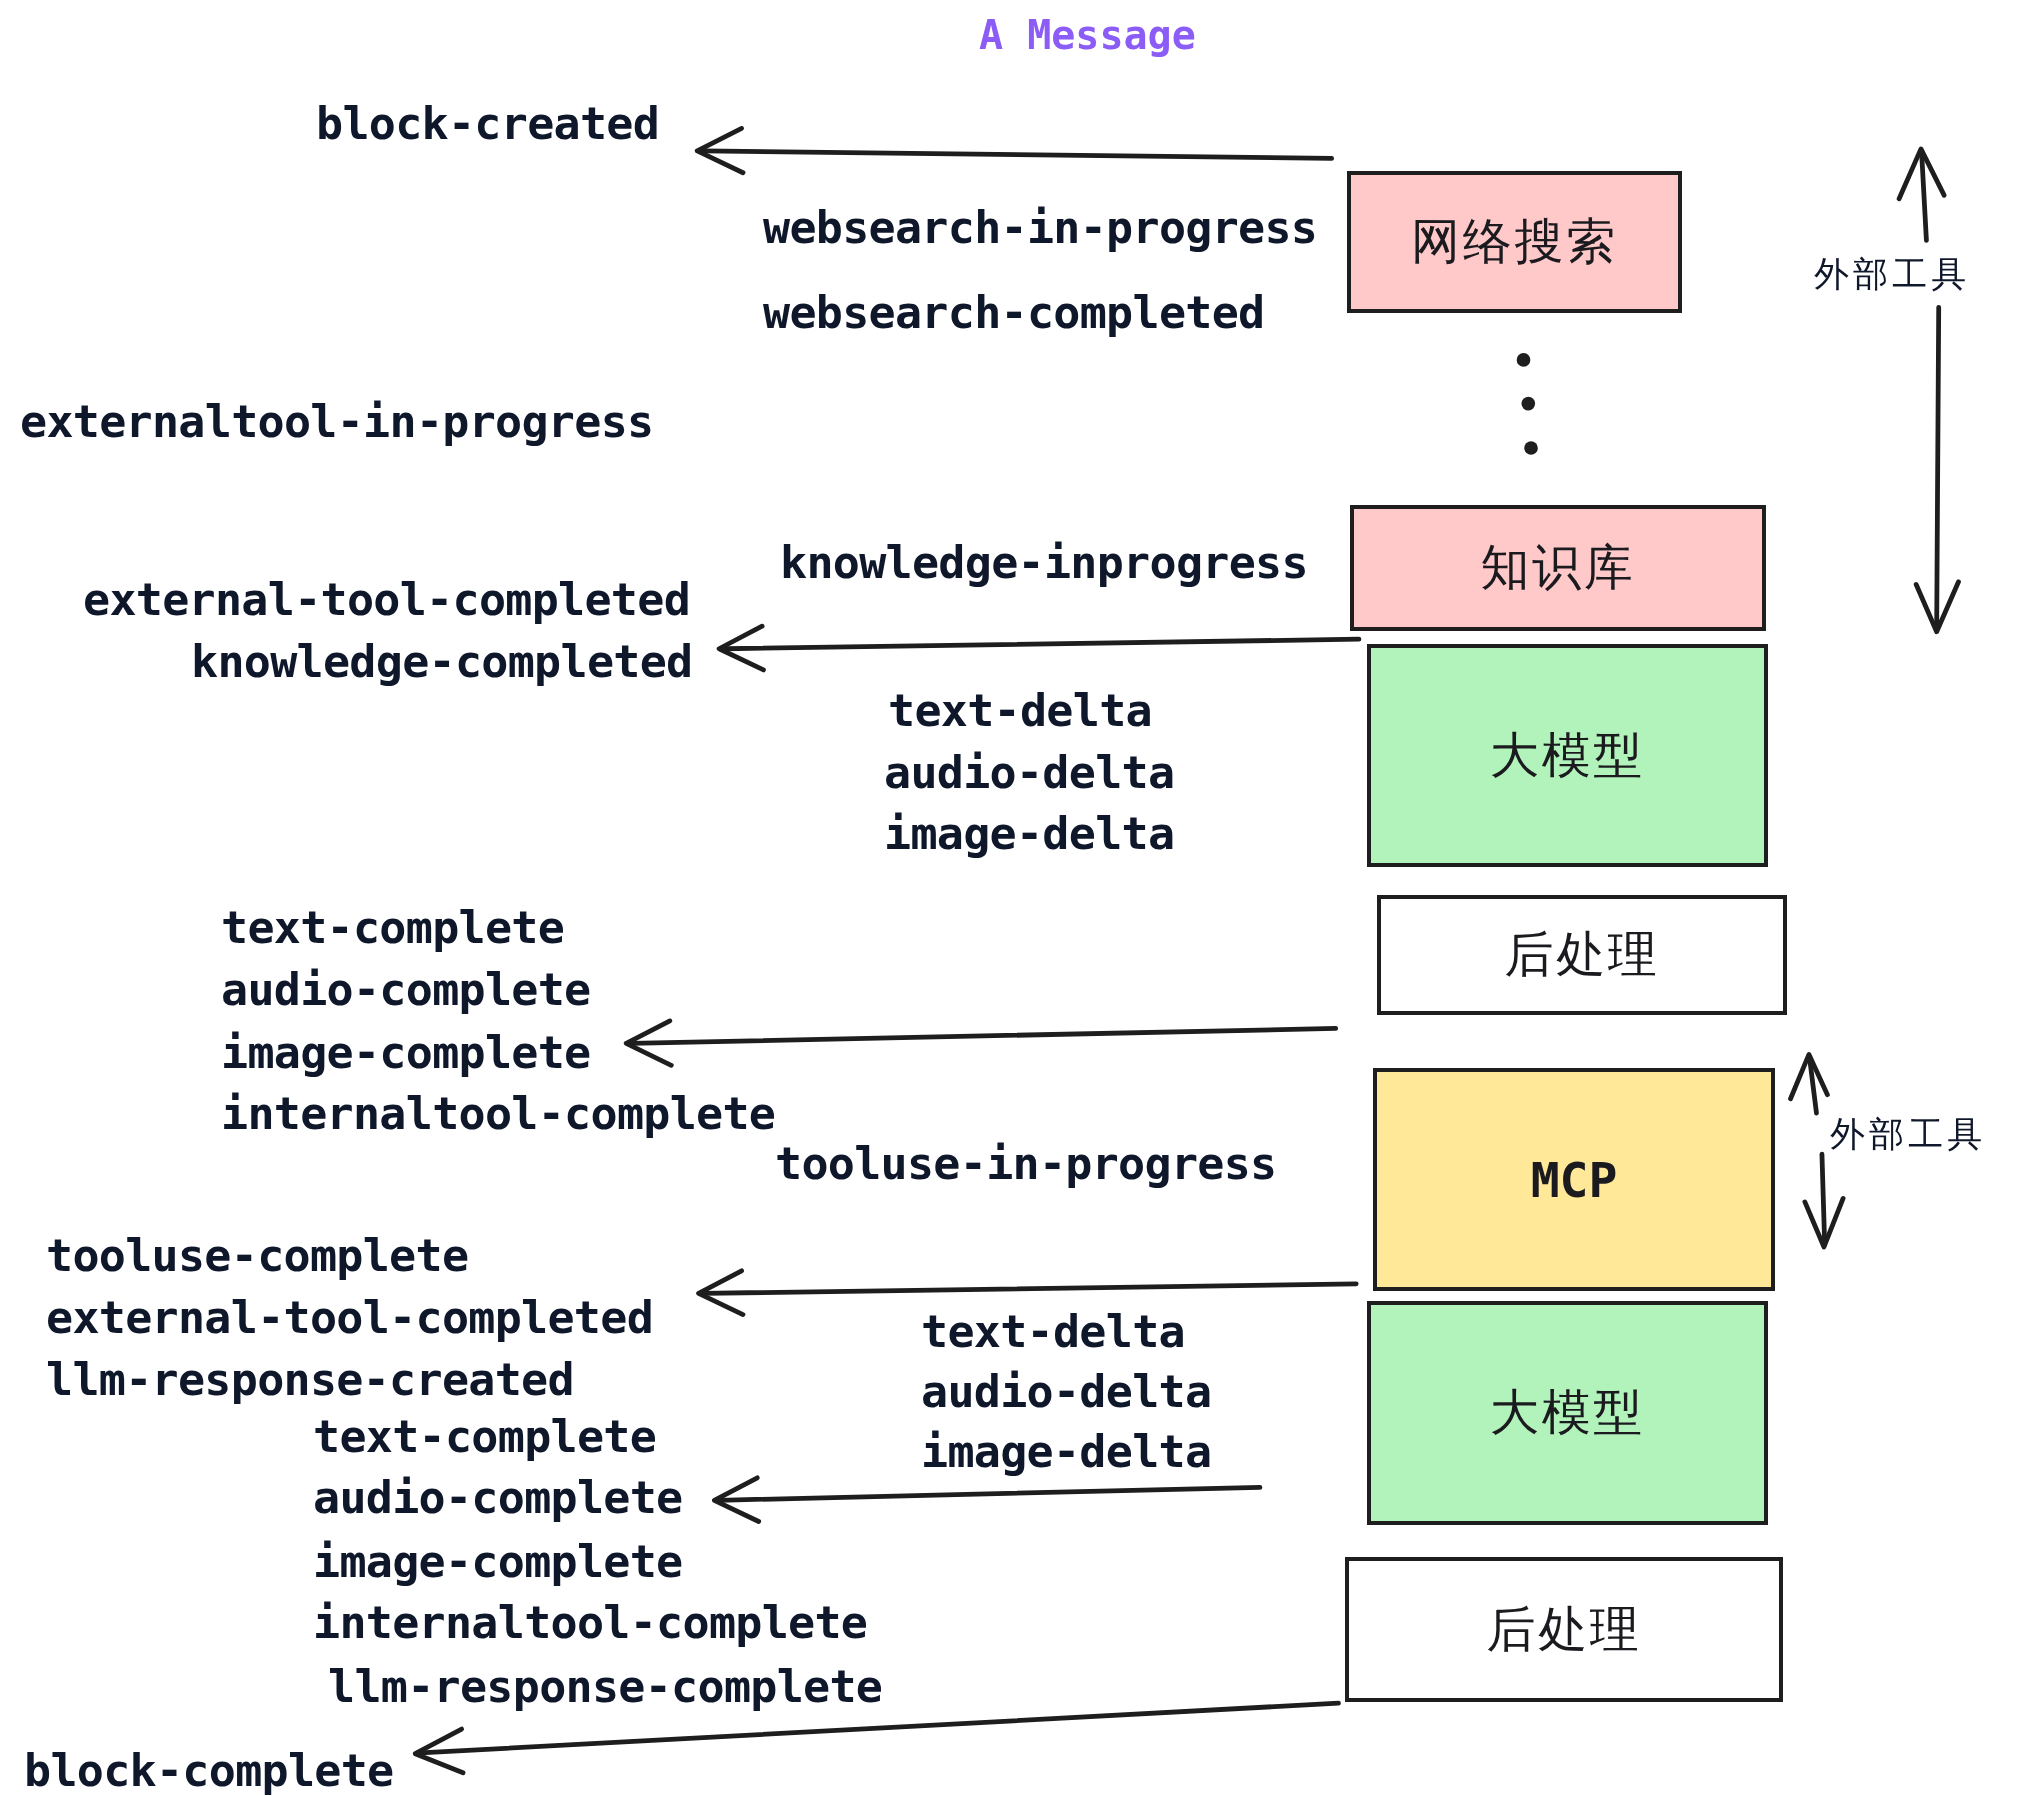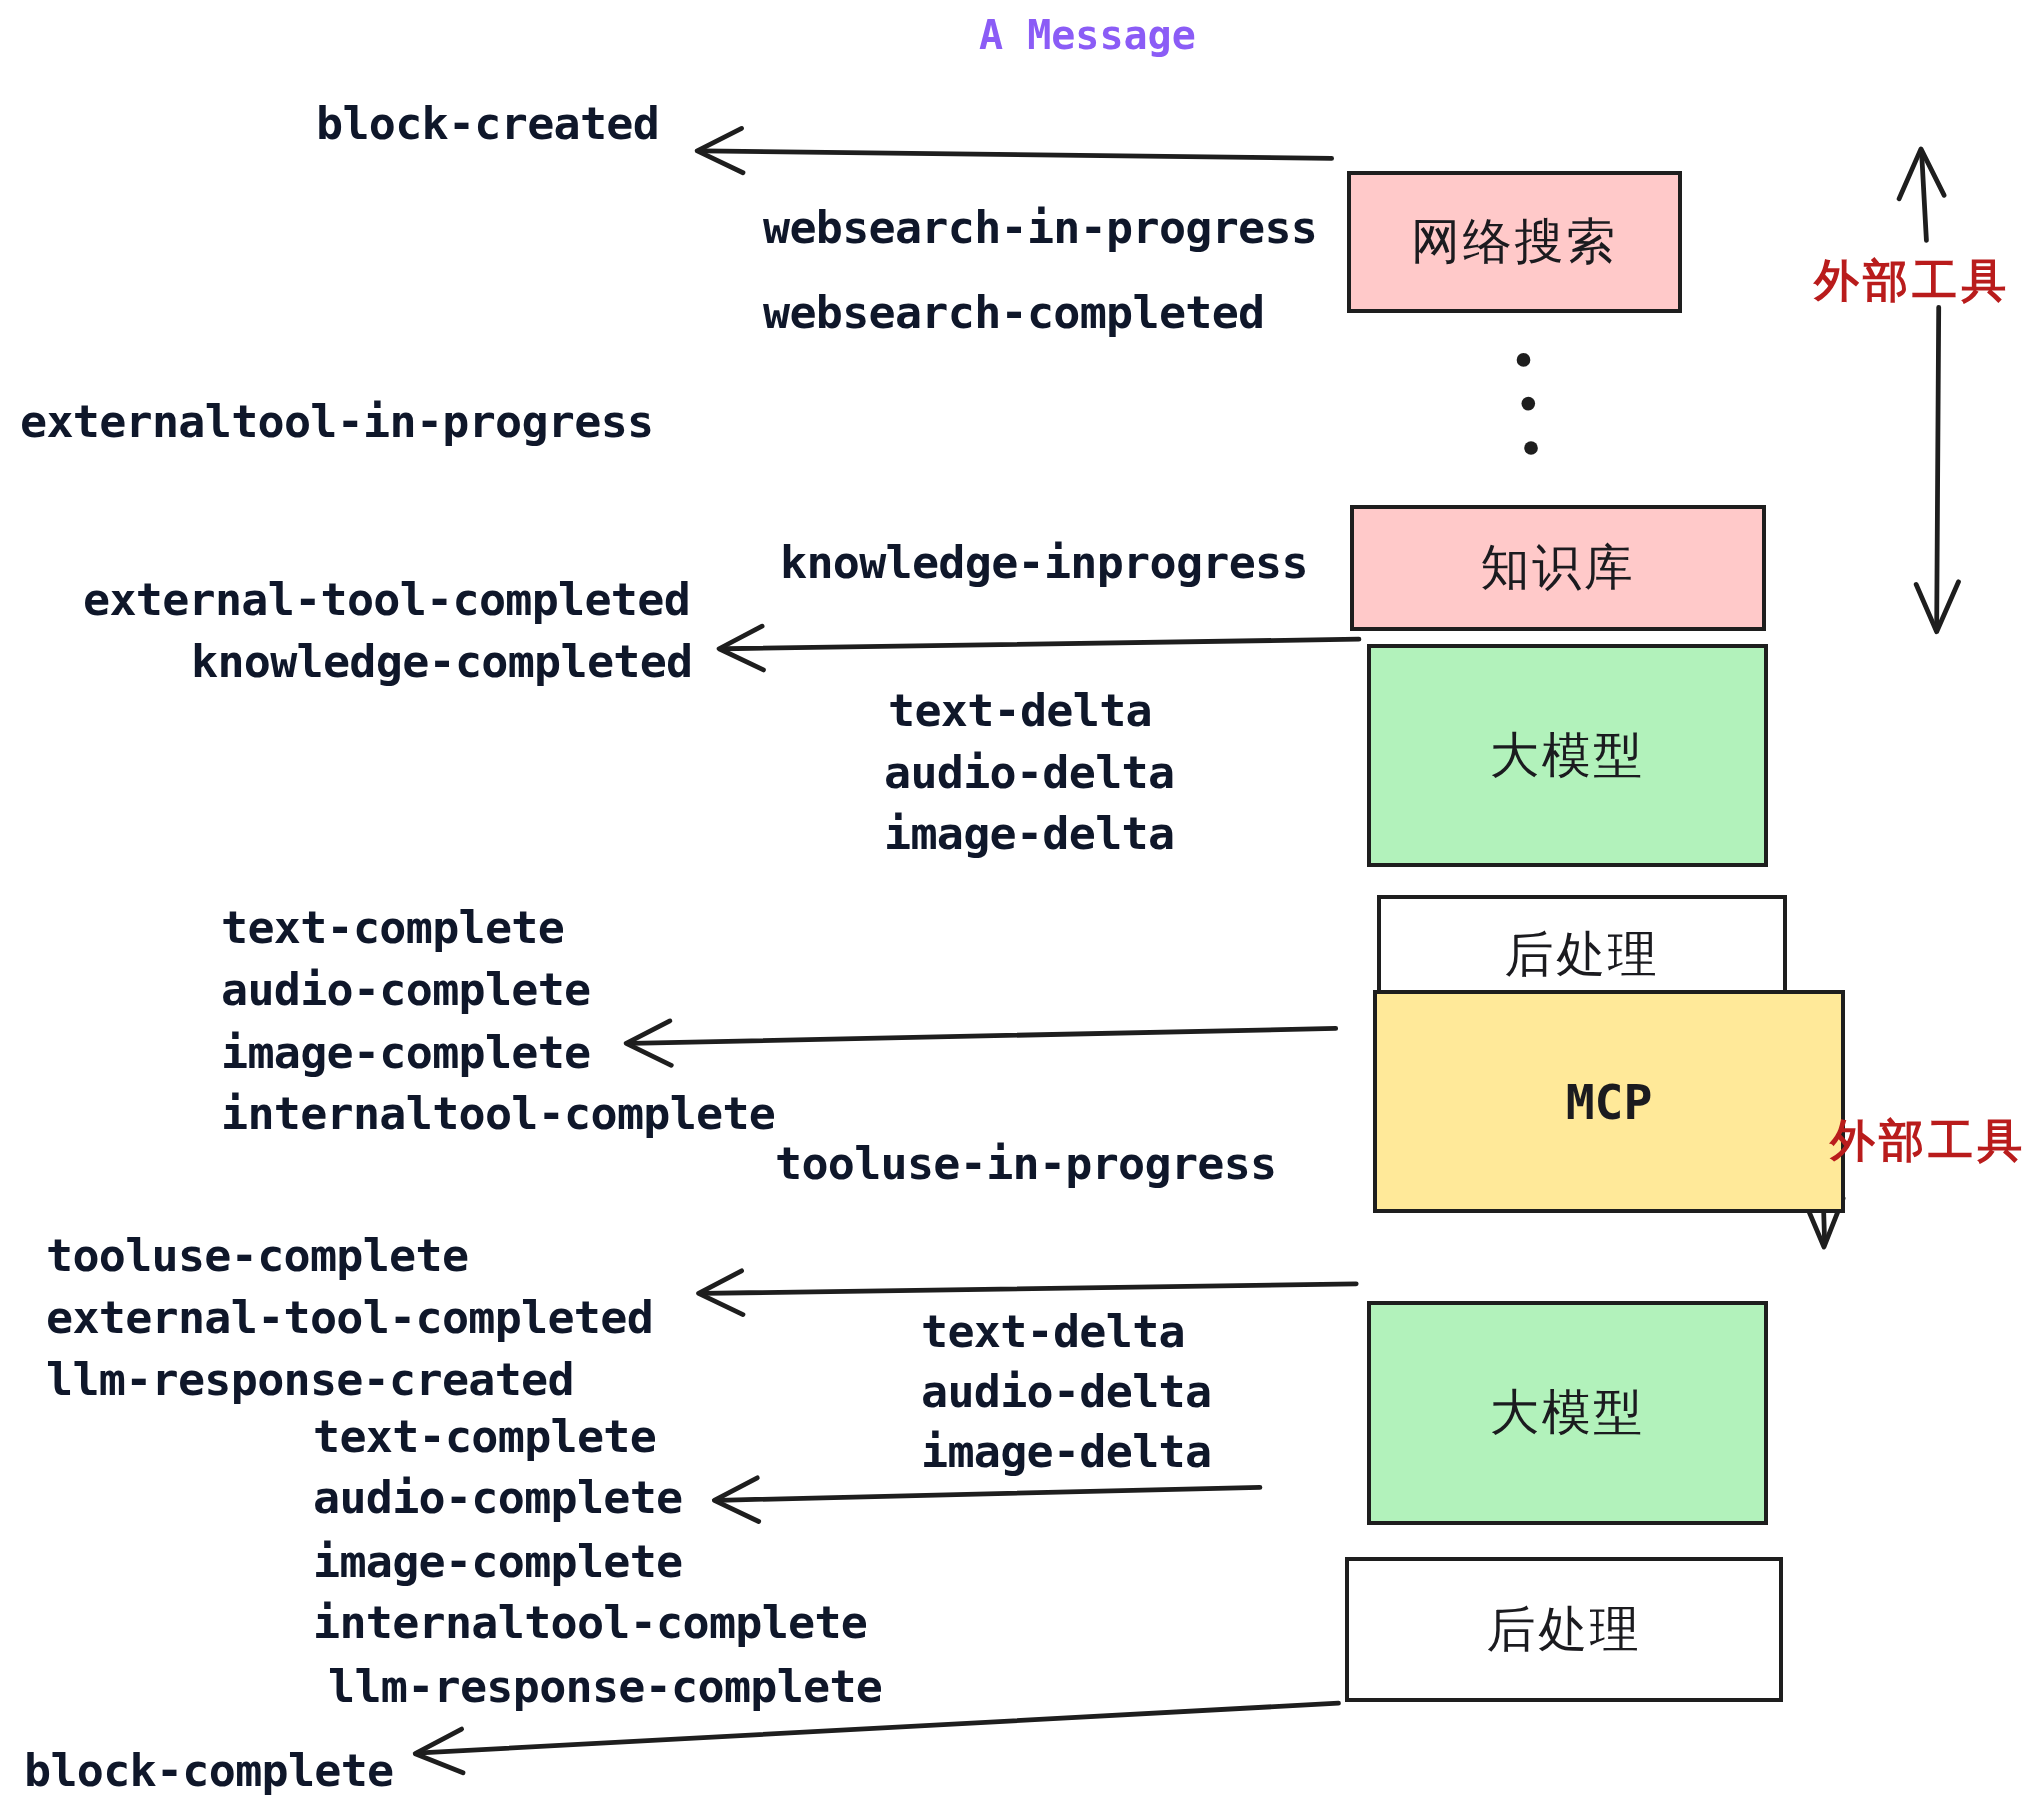--- a/index.html
+++ b/index.html
@@ -10,21 +10,21 @@
       line-height:1;letter-spacing:-0.7px;color:#0f172a;}
   .title{position:absolute;white-space:nowrap;font-size:40px;font-weight:bold;
       line-height:1;color:#8b5cf6;}
   .box{position:absolute;box-sizing:border-box;border:4.1px solid #1e1e1e;
       display:flex;align-items:center;justify-content:center;}
   .box .zh{font-family:"DejaVu Sans","Liberation Sans",sans-serif;
       font-size:49px;font-weight:500;color:#1b1b1f;letter-spacing:2.7px;}
   .box .mono{font-size:48px;font-weight:bold;color:#1b1b1f;}
   .side{position:absolute;white-space:nowrap;
       font-family:"DejaVu Sans","Liberation Sans",sans-serif;
-      font-size:45px;font-weight:700;color:#b91c1c;letter-spacing:4.1px;}
+      font-size:35px;font-weight:400;color:#0f172a;letter-spacing:4.1px;}
   svg.layer{position:absolute;left:0;top:0;}
 </style>
 </head>
 <body>
 
 <div class="stage">
 
   <svg class="layer" width="2035" height="1796" viewBox="0 0 2980 2630" fill="none" stroke="#1e1e1e" stroke-width="7" stroke-linecap="round" stroke-linejoin="round">
 
     <g>
@@ -95,21 +95,21 @@
   </div>
 
   <div class="box" style="left:1367px;top:644px;width:401px;height:223px;background:#b2f2bb;">
     <span class="zh">大模型</span>
   </div>
 
   <div class="box" style="left:1377px;top:895px;width:410px;height:120px;background:#ffffff;">
     <span class="zh">后处理</span>
   </div>
 
-  <div class="box" style="left:1373px;top:990px;width:472px;height:223px;background:#ffe999;">
+  <div class="box" style="left:1373px;top:1068px;width:402px;height:223px;background:#ffe999;">
     <span class="mono">MCP</span>
   </div>
 
   <div class="box" style="left:1367px;top:1301px;width:401px;height:224px;background:#b2f2bb;">
     <span class="zh">大模型</span>
   </div>
 
   <div class="box" style="left:1345px;top:1557px;width:438px;height:145px;background:#ffffff;">
     <span class="zh">后处理</span>
   </div>

